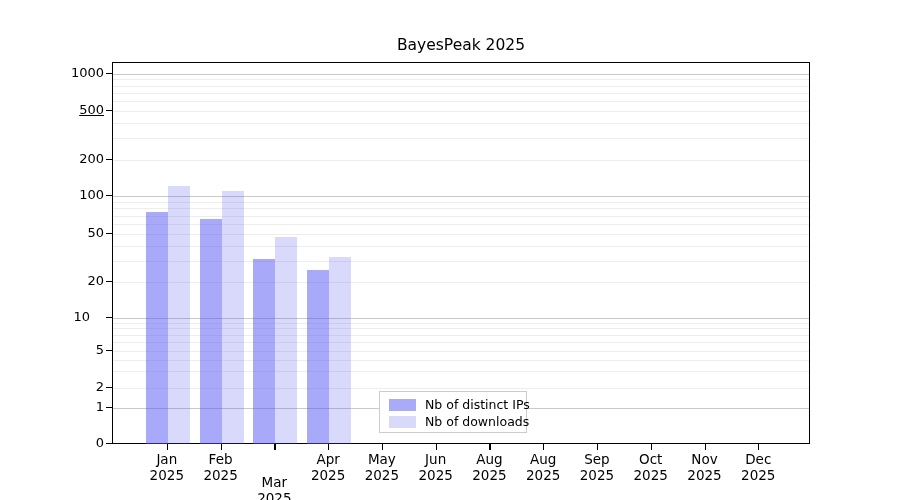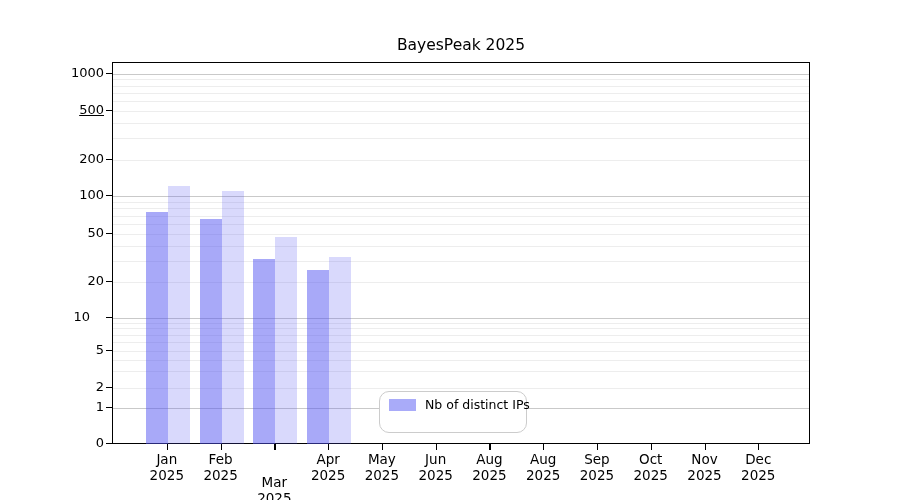--- a/index.html
+++ b/index.html
@@ -22,21 +22,21 @@
   .ytick-label{
     position:absolute;width:62px;text-align:right;font-size:13px;line-height:16px;color:#000;
   }
   .ytick-mark{position:absolute;width:6px;height:1.2px;background:#000;}
   .xtick-mark{position:absolute;width:1.2px;height:6px;background:#000;}
   .xtick-label{
     position:absolute;width:64px;text-align:center;font-size:13.5px;line-height:16px;color:#000;
   }
   .legend{
     position:absolute;left:379px;top:391px;width:148px;height:42px;
-    background:#ffffff;border:1px solid #cccccc;border-radius:10px;
+    background:#ffffff;border:1px solid #cccccc;border-radius:0;
     box-sizing:border-box;padding:4px 0 0 9px;
   }
   .legend-row{display:flex;align-items:center;height:17px;}
   .legend-swatch{width:27px;height:12px;margin-right:9px;flex:0 0 auto;}
   .legend-label{font-size:12.5px;white-space:nowrap;color:#000;}
 </style>
 </head>
 <body>
 
 <div class="stage">
@@ -163,14 +163,18 @@
       <div class="xtick-label" style="left: 726.27px; top: 451px; text-align: center;">
         <div>Dec</div>
         <div>2025</div>
       </div>
     </div>
   <div class="legend" id="legend">
       <div class="legend-row">
         <div class="legend-swatch" style="background: rgb(169, 171, 249);"></div>
         <div class="legend-label">Nb of distinct IPs</div>
       </div>
+      <div class="legend-row">
+        <div class="legend-swatch" style="background: rgb(217, 218, 251);"></div>
+        <div class="legend-label">Nb of downloads</div>
+      </div>
     </div>
 </div>
 
 </body></html>

